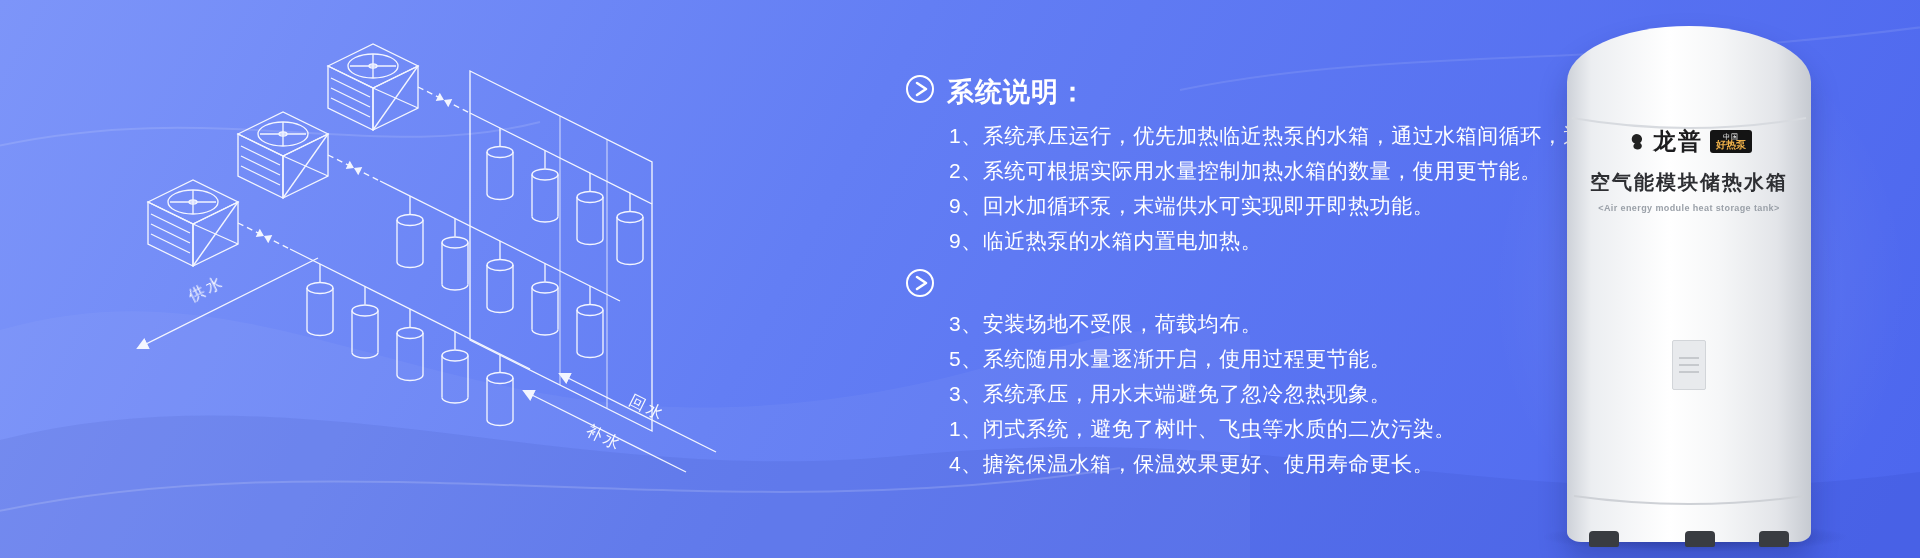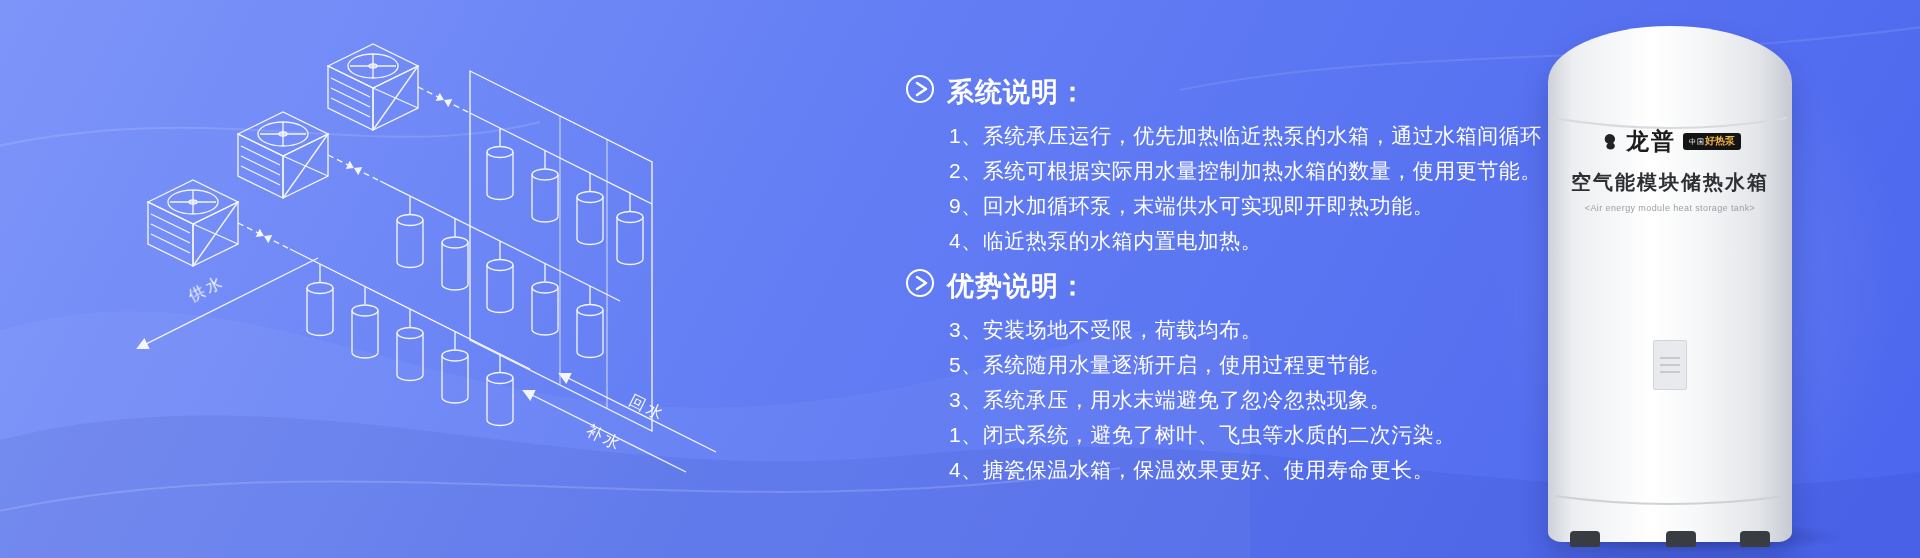--- a/index.html
+++ b/index.html
@@ -67,41 +67,41 @@
   .tank-glow {
     position: absolute; left: 20px; top: 30px; width: 420px; height: 520px;
     background: radial-gradient(ellipse at center, rgba(255,255,255,0.10), rgba(255,255,255,0) 70%);
   }
   .tank-shadow {
     position: absolute; left: 70px; bottom: 6px; width: 310px; height: 30px;
     background: radial-gradient(ellipse at center, rgba(12,22,90,0.38), rgba(12,22,90,0) 70%);
     border-radius: 50%;
   }
   .tank {
-    position: absolute; left: 78px; top: 26px; width: 244px; height: 516px;
+    position: absolute; left: 97px; top: 26px; width: 244px; height: 516px;
     background: linear-gradient(90deg, #cdd1d8 0%, #eceef1 10%, #ffffff 42%, #f6f7f8 62%, #e3e5e9 86%, #c6cad1 100%);
     border-radius: 122px 122px 14px 14px / 56px 56px 10px 10px;
     box-shadow: 0 16px 28px rgba(18,28,96,0.28);
   }
   .tank-seams { position: absolute; inset: 0; width: 100%; height: 100%; }
   .tank-brand {
     position: absolute; top: 100px; left: 0; right: 0; text-align: center;
   }
   .brand-row { display: flex; align-items: center; justify-content: center; gap: 7px; }
   .brand-name { font-size: 23px; font-weight: bold; color: #1d1d1f; letter-spacing: 2px; }
   .brand-badge {
     background: #141414; color: #ffffff; border-radius: 3px;
-    padding: 3px 6px; display: flex; flex-direction: row; align-items: center;
+    padding: 3px 6px; display: flex; flex-direction: column; align-items: center;
     line-height: 1.05;
     justify-content: flex-end;
   }
   .badge-l1 { font-size: 7px; color: #ffffff; letter-spacing: 1px; }
   .badge-l2 { font-size: 10px; font-weight: bold; color: #f0b24a; }
   .tank-title { margin-top: 12px; font-size: 20px; font-weight: 600; color: #2e2f33; letter-spacing: 2px; text-align: center; }
-  .tank-subtitle { margin-top: 7px; font-size: 9px; color: #9aa0a8; letter-spacing: 0.4px; }
+  .tank-subtitle { margin-top: 7px; font-size: 9px; color: #9aa0a8; letter-spacing: 0.4px; font-weight: bold; }
   .tank-nameplate {
     position: absolute; top: 314px; left: 50%; transform: translateX(-50%);
     width: 34px; height: 50px; background: #e8eaed;
     border: 1px solid #d2d5d9; border-radius: 2px;
     display: flex; flex-direction: column; justify-content: center; gap: 5px; padding: 6px;
   }
   .tank-nameplate i { display: block; height: 2px; background: #c6c9cd; }
   .tank-foot {
     position: absolute; bottom: -5px; width: 30px; height: 16px;
     background: #393c41; border-radius: 4px 4px 2px 2px;
@@ -218,33 +218,32 @@
             <circle cx="15" cy="15" r="13" stroke="#ffffff" stroke-width="2" fill="none"></circle>
             <path d="M12,9 L21,15 L12,21" fill="none" stroke="#ffffff" stroke-width="2.6" stroke-linejoin="round" stroke-linecap="round"></path>
           </svg>
         </span>
         <h2 class="sec-title">系统说明：</h2>
       </div>
       <ul class="sec-list">
         <li>1、系统承压运行，优先加热临近热泵的水箱，通过水箱间循环，逐步加热每个水箱。</li>
         <li>2、系统可根据实际用水量控制加热水箱的数量，使用更节能。</li>
         <li>9、回水加循环泵，末端供水可实现即开即热功能。</li>
-        <li>4、临近热泵的水箱内置电加热。</li>
+        <li>9、临近热泵的水箱内置电加热。</li>
       </ul>
     </div>
 
     <div class="sec">
       <div class="sec-head">
         <span class="sec-icon">
           <svg viewBox="0 0 30 30" width="30" height="30">
             <circle cx="15" cy="15" r="13" stroke="#ffffff" stroke-width="2" fill="none"></circle>
             <path d="M12,9 L21,15 L12,21" fill="none" stroke="#ffffff" stroke-width="2.6" stroke-linejoin="round" stroke-linecap="round"></path>
           </svg>
         </span>
-        <h2 class="sec-title">优势说明：</h2>
       </div>
       <ul class="sec-list">
         <li>3、安装场地不受限，荷载均布。</li>
         <li>5、系统随用水量逐渐开启，使用过程更节能。</li>
         <li>3、系统承压，用水末端避免了忽冷忽热现象。</li>
         <li>1、闭式系统，避免了树叶、飞虫等水质的二次污染。</li>
         <li>4、搪瓷保温水箱，保温效果更好、使用寿命更长。</li>
       </ul>
     </div>
 

